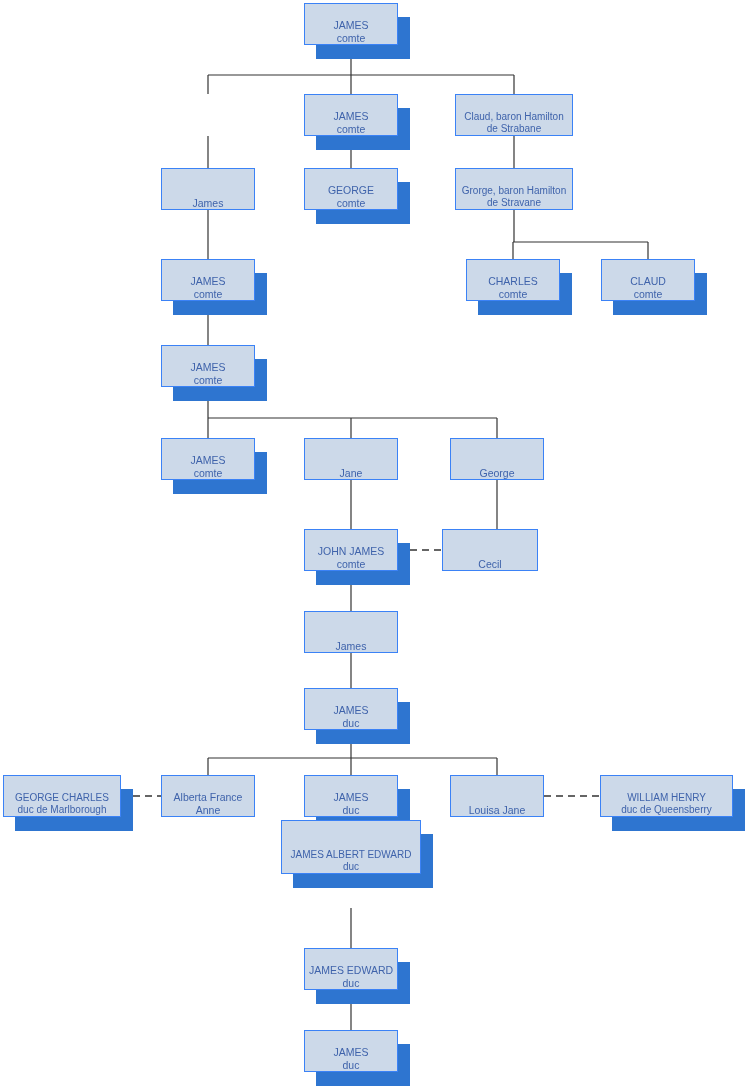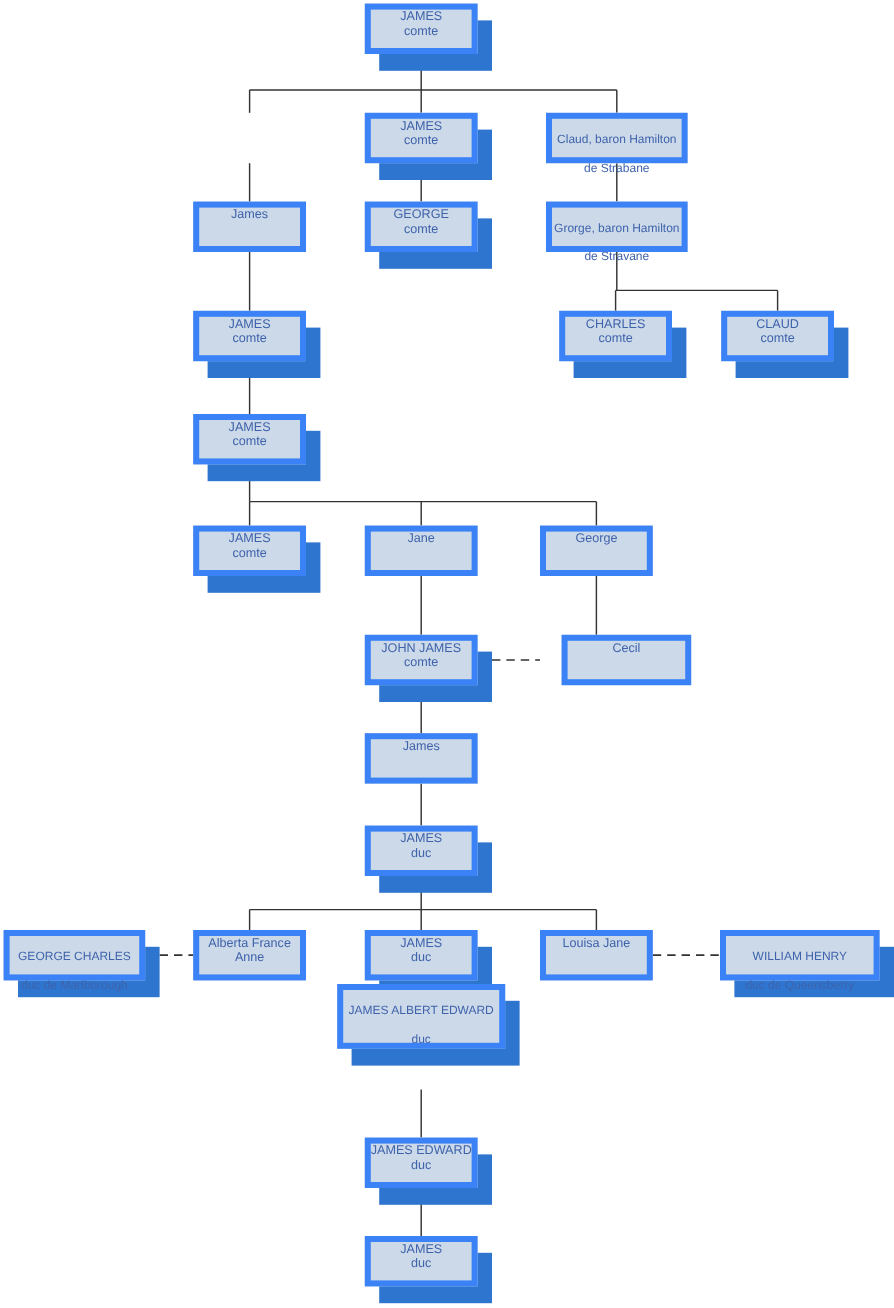--- a/index.html
+++ b/index.html
@@ -50,37 +50,37 @@
     z-index: 1;
   }
   .node .box {
     position: absolute;
     left: 0;
     top: 0;
     width: 100%;
     height: 100%;
     box-sizing: border-box;
     background: #ccd9e9;
-    border: 5px solid #3b82f6;
+    border: 1px solid #3b82f6;
     display: flex;
     flex-direction: column;
     align-items: center;
-    justify-content: flex-start;
+    justify-content: flex-end;
     z-index: 2;
     line-height: 1.18;
     text-align: center;
     padding: 0 3px;
   }
   .node .l1, .node .l2 {
     display: block;
     color: #3f63ab;
     font-size: 10.5px;
     white-space: pre;
   }
-  .node.wide .l1, .node.wide .l2 { font-size: 10px; margin-top: 12px; }
+  .node.wide .l1, .node.wide .l2 { font-size: 10px; }
 </style>
 </head>
 <body>
 
 <div id="canvas">
   <svg id="edges" viewBox="0 0 745 1090" width="745" height="1090" xmlns="http://www.w3.org/2000/svg">
       <line x1="351" y1="45" x2="351" y2="75" stroke="#333333" stroke-width="1.2"></line>
       <line x1="208" y1="75" x2="514" y2="75" stroke="#333333" stroke-width="1.2"></line>
       <line x1="208" y1="75" x2="208" y2="94" stroke="#333333" stroke-width="1.2"></line>
       <line x1="351" y1="75" x2="351" y2="94" stroke="#333333" stroke-width="1.2"></line>
@@ -199,21 +199,21 @@
           <span class="l1">George</span>
         </div>
       </div>
       <div class="node" style="left: 304px; top: 529px; width: 94px; height: 42px;">
         <div class="shadow"></div>
         <div class="box">
           <span class="l1">JOHN JAMES</span>
           <span class="l2">comte</span>
         </div>
       </div>
-      <div class="node" style="left: 468px; top: 529px; width: 108px; height: 42px;">
+      <div class="node" style="left: 442px; top: 529px; width: 96px; height: 42px;">
         <div class="box">
           <span class="l1">Cecil</span>
         </div>
       </div>
       <div class="node" style="left: 304px; top: 611px; width: 94px; height: 42px;">
         <div class="box">
           <span class="l1">James</span>
         </div>
       </div>
       <div class="node" style="left: 304px; top: 688px; width: 94px; height: 42px;">

